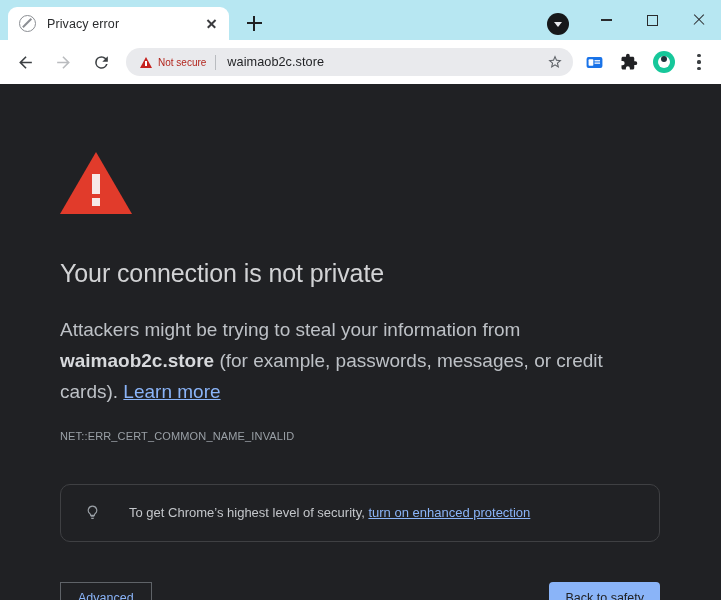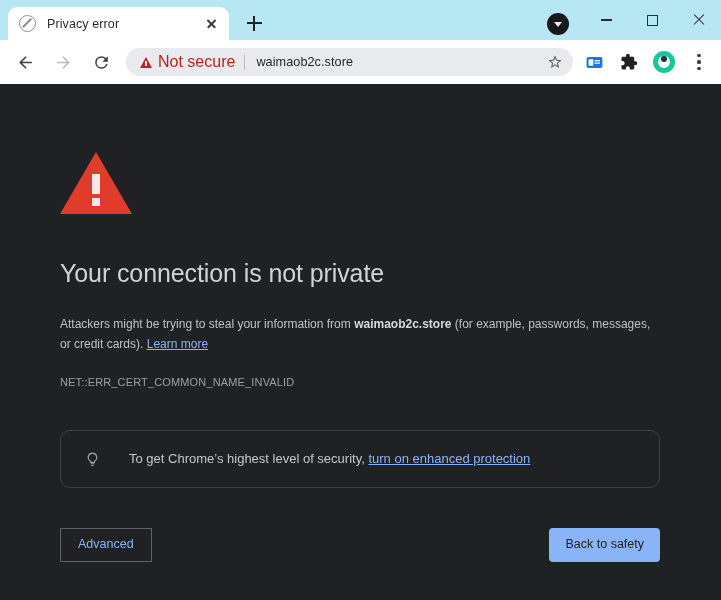--- a/index.html
+++ b/index.html
@@ -197,21 +197,21 @@
     top: 0.5px;
   }
   #warning-triangle-small::after {
     content: "";
     position: absolute;
     left: -0.9px; top: 3.5px;
     width: 1.8px; height: 5px;
     background: #ffffff;
   }
   #not-secure-label {
-    font-size: 16px;
+    font-size: 10px;
     color: #b3261e;
     white-space: nowrap;
   }
   #omnibox-divider {
     width: 1px;
     height: 15px;
     background: #b9bcc0;
     margin-right: 11px;
     flex: 0 0 1px;
   }
@@ -319,21 +319,21 @@
   #error-heading {
     font-size: 25px;
     font-weight: 400;
     color: #d2d3d5;
     letter-spacing: -0.1px;
     margin-bottom: 26px;
     line-height: 1.25;
   }
 
   #error-body {
-    font-size: 12px;
+    font-size: 19px;
     line-height: 1.62;
     color: #bdc1c6;
     width: 592px;
     margin-bottom: 22px;
   }
   #error-body b { font-weight: 700; color: #d7d9dc; }
   .link {
     color: #8ab4f8;
     text-decoration: underline;
     cursor: pointer;

